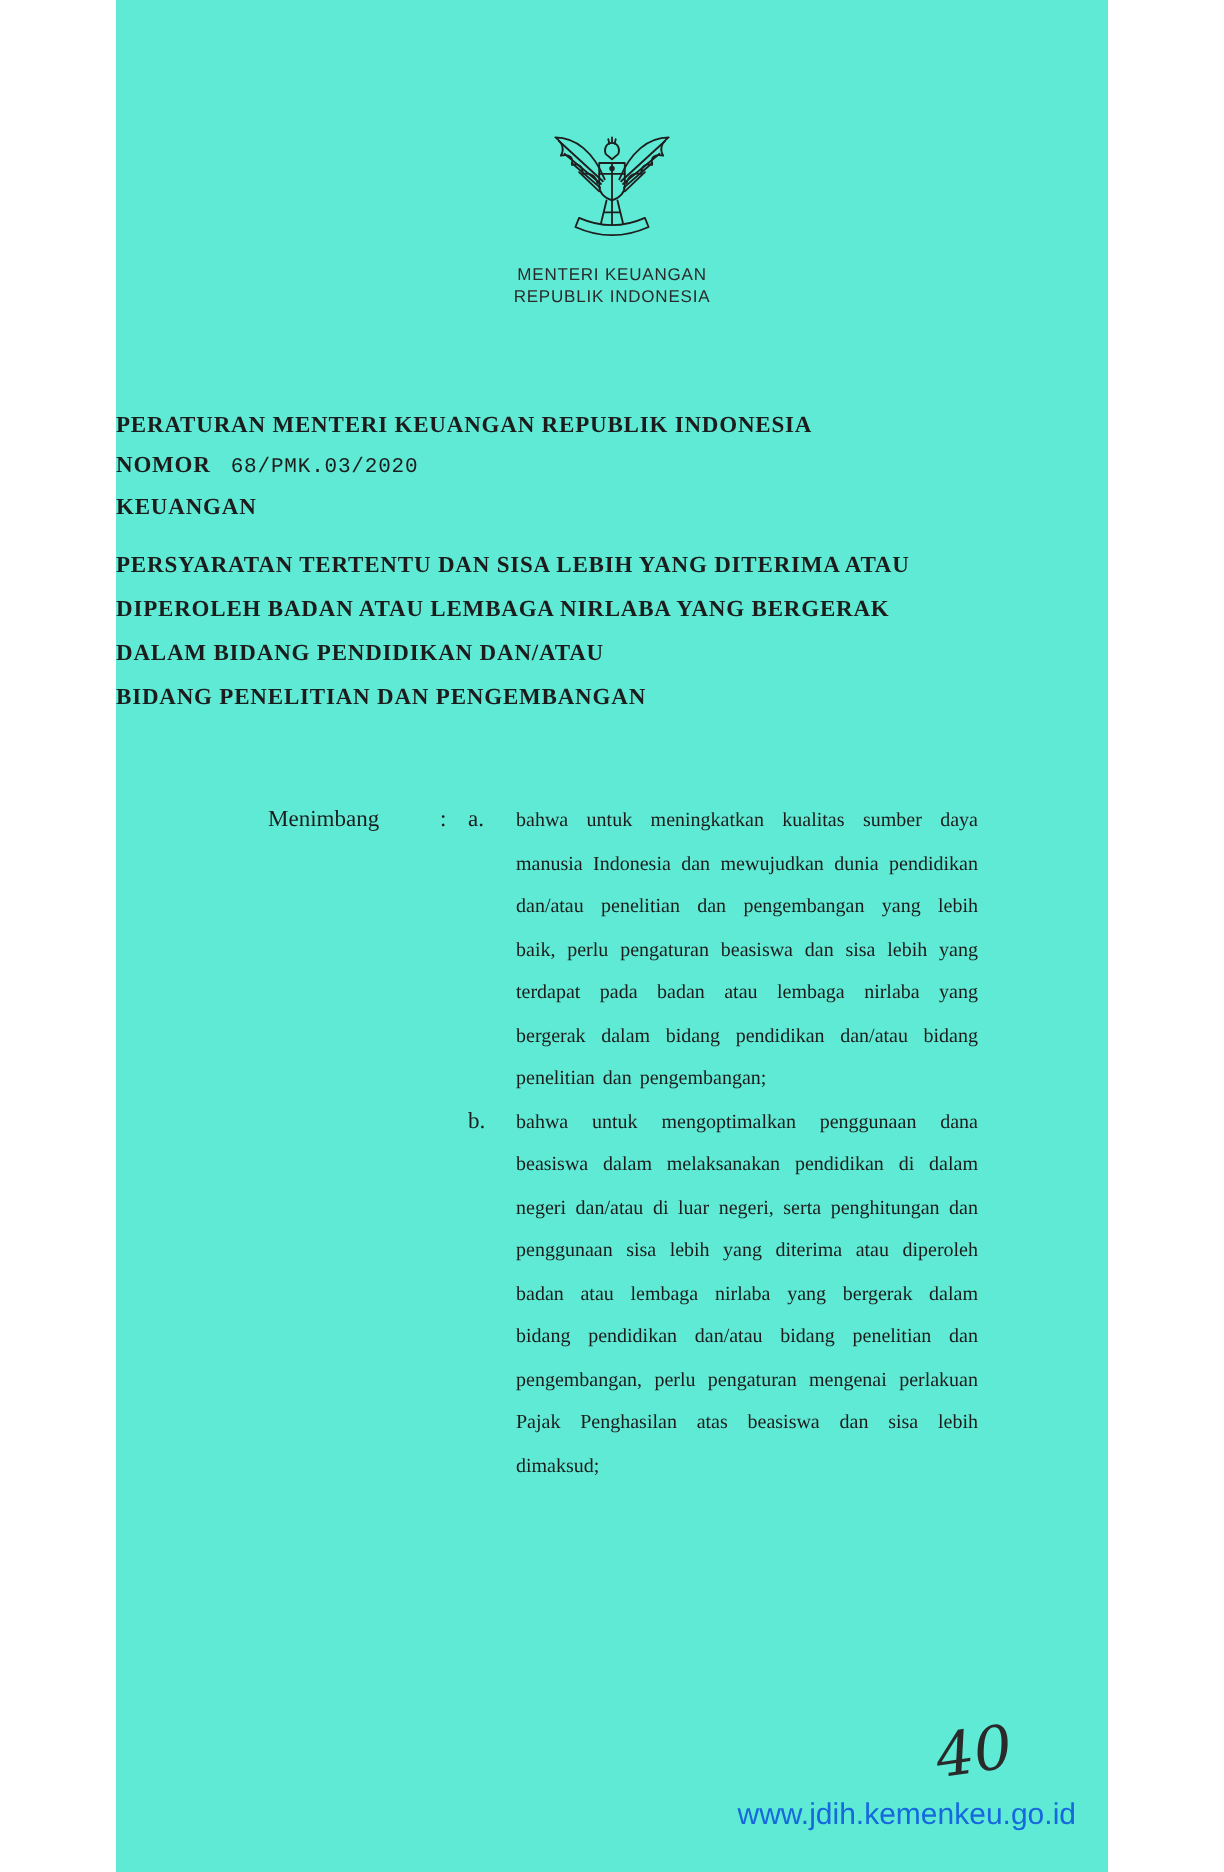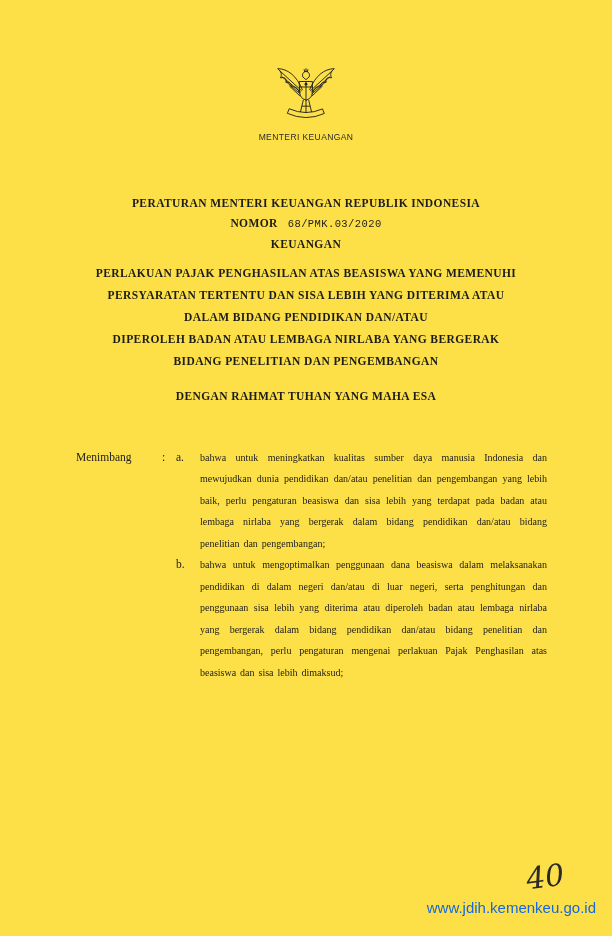--- a/index.html
+++ b/index.html
@@ -1,21 +1,21 @@
 <!DOCTYPE html>
 <html><head>
 <meta charset="utf-8">
 <style>
   html, body { margin: 0; padding: 0; background: #ffffff; }
   .page {
     position: relative;
-    width: 612px;
+    width: 496px;
     height: 936px;
     margin: 0 auto;
-    background: #fde047;
+    background: #5eead4;
     color: #1c1c1c;
     font-family: "Liberation Serif", "DejaVu Serif", serif;
     overflow: hidden;
     box-sizing: border-box;
     padding-top: 56px;
   }
 
   
   .letterhead { text-align: center; }
   .emblem { display: block; margin: 0 auto 4px auto; width: 64px; height: 72px; }
@@ -27,21 +27,21 @@
     color: #2b2b2b;
   }
   .salinan {
     margin-top: 8px;
     font-size: 10.5px;
     font-weight: bold;
     letter-spacing: 0.8px;
   }
 
   
-  .title-block { margin-top: 50px; text-align: center; }
+  .title-block { margin-top: 50px; }
   .title-line {
     font-size: 11.5px;
     line-height: 20px;
     letter-spacing: 0.4px;
     font-weight: 600;
   }
   .nomor-line { font-size: 11.5px; line-height: 20px; letter-spacing: 0.4px; font-weight: 600; }
   .nomor-value {
     font-family: "Liberation Mono", monospace;
     font-weight: normal;
@@ -120,36 +120,35 @@
         <path d="M56 52 L84 52 L84 76 Q84 88 70 93 Q56 88 56 76 Z"></path>
         <path d="M56 64 L84 64 M70 52 L70 93"></path>
         <circle cx="70" cy="58" r="3" fill="#1e1e1e" stroke="none"></circle>
 
         <path d="M64 93 L58 118 M70 94 L70 120 M76 93 L82 118 M62 106 L78 106"></path>
 
         <path d="M34 112 Q70 128 106 112 L110 122 Q70 140 30 122 Z"></path>
       </g>
     </svg>
     <div class="ministry-line">MENTERI KEUANGAN</div>
+    <div class="ministry-line">REPUBLIK INDONESIA</div>
   </div>
 
   <div class="title-block">
     <div class="title-line">PERATURAN MENTERI KEUANGAN REPUBLIK INDONESIA</div>
     <div class="nomor-line">
       <span>NOMOR</span><span class="nomor-value">68/PMK.03/2020</span>
     </div>
     <div class="title-line">KEUANGAN</div>
     <div class="subject">
-      <div class="subject-line">PERLAKUAN PAJAK PENGHASILAN ATAS BEASISWA YANG MEMENUHI</div>
       <div class="subject-line">PERSYARATAN TERTENTU DAN SISA LEBIH YANG DITERIMA ATAU</div>
+      <div class="subject-line">DIPEROLEH BADAN ATAU LEMBAGA NIRLABA YANG BERGERAK</div>
       <div class="subject-line">DALAM BIDANG PENDIDIKAN DAN/ATAU</div>
-      <div class="subject-line">DIPEROLEH BADAN ATAU LEMBAGA NIRLABA YANG BERGERAK</div>
       <div class="subject-line">BIDANG PENELITIAN DAN PENGEMBANGAN</div>
     </div>
-    <div class="grace-line">DENGAN RAHMAT TUHAN YANG MAHA ESA</div>
   </div>
 
   <div class="consider">
     <div class="consider-label">Menimbang</div>
     <div class="consider-colon">:</div>
     <div class="consider-items">
       <div class="consider-item">
         <div class="item-letter">a.</div>
         <p class="item-text">bahwa untuk meningkatkan kualitas sumber daya manusia Indonesia dan mewujudkan dunia pendidikan dan/atau penelitian dan pengembangan yang lebih baik, perlu pengaturan beasiswa dan sisa lebih yang terdapat pada badan atau lembaga nirlaba yang bergerak dalam bidang pendidikan dan/atau bidang penelitian dan pengembangan;</p>
       </div>

